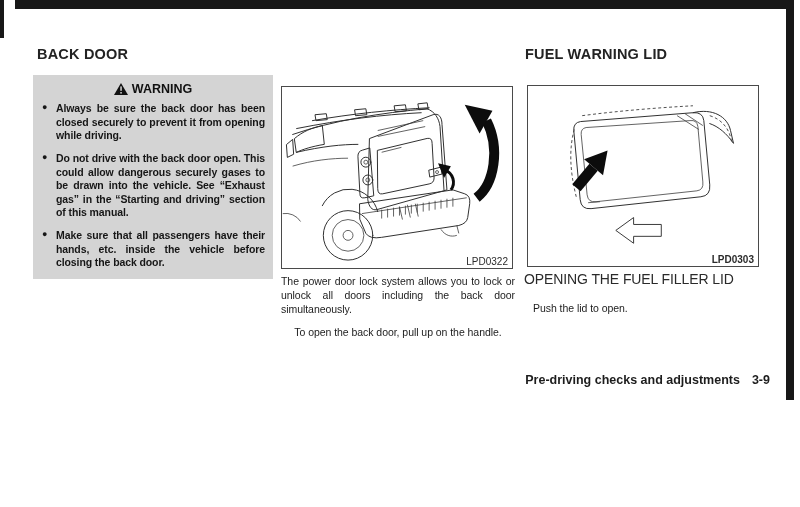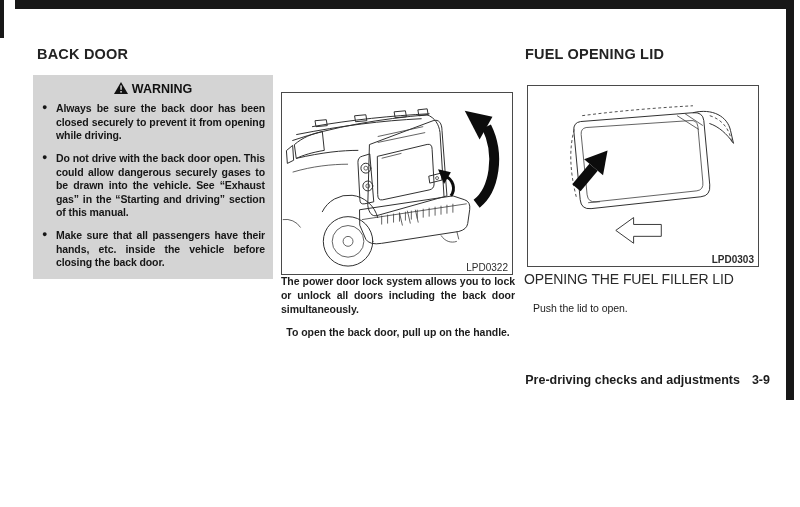--- a/index.html
+++ b/index.html
@@ -17,47 +17,47 @@
   }
   #backdoor-heading{left:37px;}
   #fuellid-heading{left:525px;}
 
   
   .warning-box{
     position:absolute;left:33px;top:75px;width:240px;box-sizing:border-box;
     padding:5px 8px 9px 8px;
   }
   .warning-title{
-    display:flex;align-items:flex-start;justify-content:center;gap:4px;
+    display:flex;align-items:center;justify-content:center;gap:4px;
     font-weight:bold;font-size:12.5px;color:#111;padding:2px 0 4px 0;
   }
   .warning-list{list-style:none;margin:2px 0 0 0;padding:0;}
   .warning-list li{
     position:relative;padding-left:15px;margin:0 0 9px 0;
     font-size:10.5px;font-weight:bold;line-height:1.3;text-align:justify;
     letter-spacing:-0.1px;color:#161616;
   }
   .warning-list li:last-child{margin-bottom:0;}
   .warning-list li .dot{position:absolute;left:1px;top:0;font-size:9px;}
 
   
   .figure{
     position:absolute;box-sizing:border-box;border:1px solid #4a4a4a;background:#fff;
   }
-  #backdoor-figure{left:281px;top:92px;width:232px;height:183px;}
+  #backdoor-figure{left:281px;top:86px;width:232px;height:183px;}
   #fuellid-figure{left:527px;top:85px;width:232px;height:182px;font-weight:bold;}
   .figure svg{position:absolute;left:0;top:0;width:100%;height:100%;}
   .fig-caption{
     position:absolute;right:4px;bottom:1px;font-size:10px;color:#2b2b2b;letter-spacing:0;
     background:rgba(255,255,255,.8);padding-left:3px;
   }
 
   
   .body-text{position:absolute;font-size:10.5px;line-height:1.32;color:#1c1c1c;letter-spacing:-0.05px;}
-  #mid-text{left:281px;top:275px;width:234px;font-weight:bold;}
+  #mid-text{left:281px;top:275px;width:234px;}
   #mid-text p{margin:0 0 9px 0;text-align:justify;}
   #mid-text p:nth-child(2){text-align:center;}
 
   .sub-heading{
     position:absolute;left:524px;top:271px;font-size:14px;color:#2a2a2a;
     letter-spacing:-0.1px;font-weight:normal;margin:0;
   }
   #fuellid-text{left:525px;top:294px;width:230px;}
   #fuellid-text p{margin:8px;text-align:left;}
 
@@ -160,21 +160,21 @@
       </g>
     </svg>
     <span class="fig-caption">LPD0322</span>
   </div>
 
   <div id="mid-text" class="body-text">
     <p>The power door lock system allows you to lock or unlock all doors including the back door simultaneously.</p>
     <p>To open the back door, pull up on the handle.</p>
   </div>
 
-  <h1 id="fuellid-heading" class="col-heading">FUEL OPENING LID</h1>
+  <h1 id="fuellid-heading" class="col-heading">FUEL WARNING LID</h1>
 
   <div id="fuellid-figure" class="figure">
     <svg viewBox="0 0 231 182">
 
       <path class="lineart" d="M52 36 Q45 37 45.5 45 L52 115 Q53 125 63 124 L174 112 Q184 111 183 100 L177 35 Q176 26 166 27 Z"></path>
 
       <path class="lineart-thin" d="M58 42 Q52.5 43 53 49 L59 110 Q60 118 68 117 L170 106 Q177 105 176 97 L171 41 Q170 34 163 35 Z"></path>
 
       <path class="lineart" d="M166 27 C 186 22 201 31 204 45 L207 58 C 200 48 192 41 183 38"></path>
       <path class="dashed" d="M183 30 C 196 34 203 44 205 56"></path>

